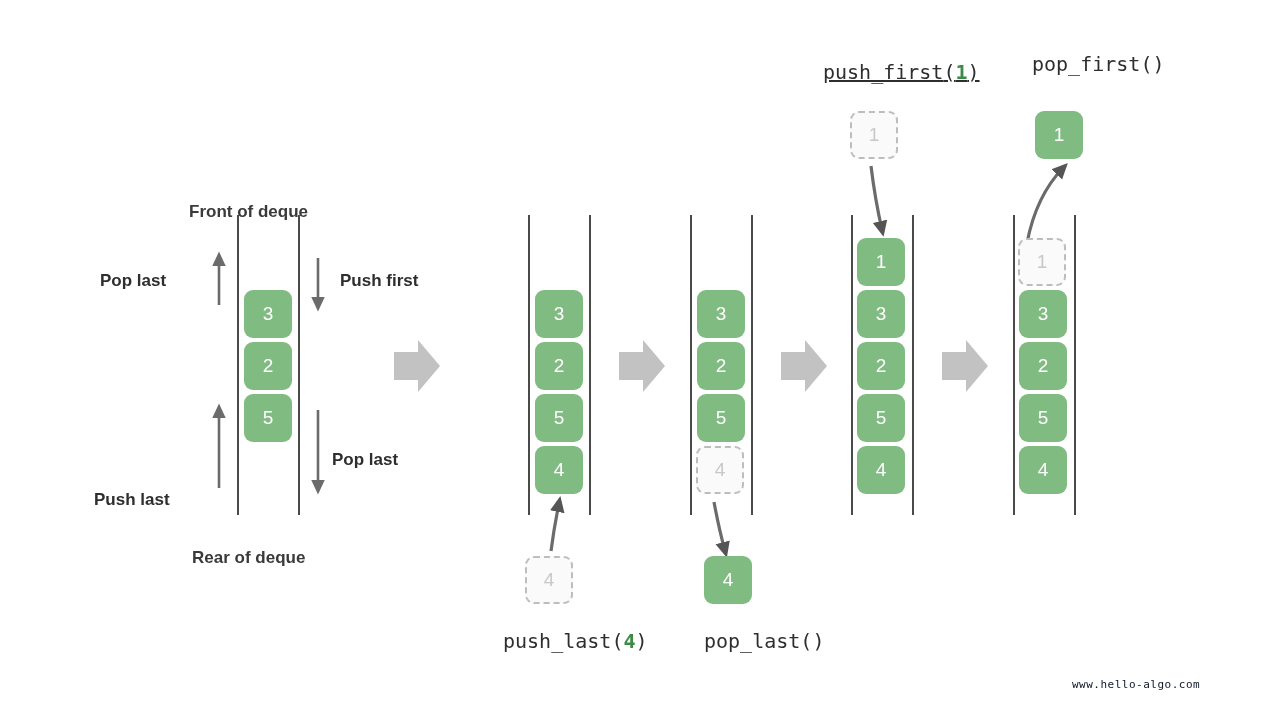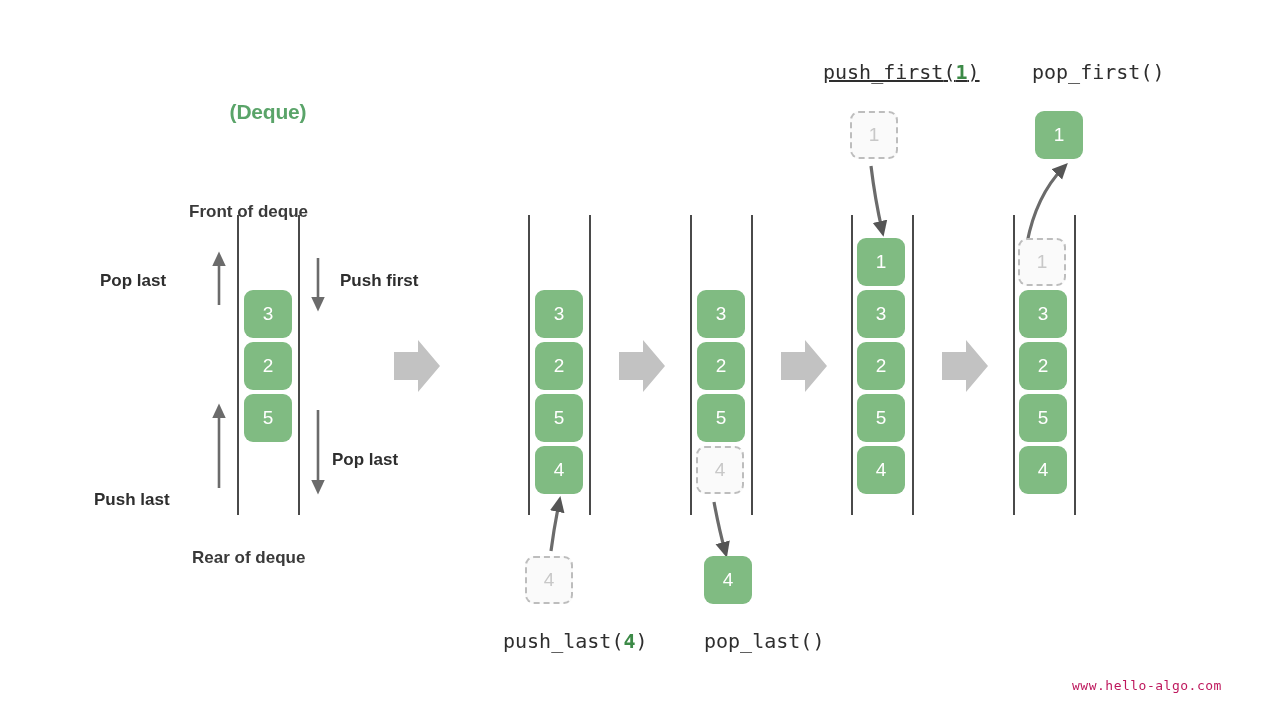--- a/index.html
+++ b/index.html
@@ -51,22 +51,22 @@
     color: #2e2e2e;
     white-space: nowrap;
   }
   .mono .arg {
     color: #3c8a47;
     font-weight: bold;
   }
   .watermark {
     position: absolute;
     font-family: "DejaVu Sans Mono", "Liberation Mono", monospace;
-    font-size: 13px;
-    color: #be185d;
+    font-size: 11px;
+    color: #0f172a;
     white-space: nowrap;
     letter-spacing: 0.5px;
   }
 
   
   .rail {
     position: absolute;
     width: 2px;
     background: #4a4a4a;
   }
@@ -158,34 +158,33 @@
 
     <g>
       <path d="M871,166 Q875,199 882,230" stroke="#6b6b6b" stroke-width="3.2" fill="none" marker-end="url(#thinHeadDark)"></path>
     </g>
 
     <g>
       <path d="M1027,243 Q1036,196 1063,168" stroke="#6b6b6b" stroke-width="3.2" fill="none" marker-end="url(#thinHeadDark)"></path>
     </g>
   </svg>
 
-  <div class="title" style="left:143px; top:100px; width:250px;">(Deque)</div>
 
   <div class="hdr" style="left:189px; top:166px;margin-top:36px;">Front of deque</div>
   <div class="hdr" style="left:192px; top:548px;">Rear of deque</div>
 
   <div class="oplabel" style="left:100px; top:271px;">Pop last</div>
   <div class="oplabel" style="left:340px; top:271px;">Push first</div>
   <div class="oplabel" style="left:94px; top:442px;margin-top:48px;">Push last</div>
   <div class="oplabel" style="left:332px; top:450px;">Pop last</div>
 
   <div class="mono" style="left:823px; top:60px;text-decoration:underline;">
     <span>push_first</span><span>(</span><span class="arg">1</span><span>)</span>
   </div>
-  <div class="mono" style="left:1032px; top:60px;">
+  <div class="mono" style="left:1032px; top:52px;">
     <span>pop_first</span><span>(</span><span class="arg"></span><span>)</span>
   </div>
   <div class="mono" style="left:503px; top:629px;">
     <span>push_last</span><span>(</span><span class="arg">4</span><span>)</span>
   </div>
   <div class="mono" style="left:704px; top:629px;">
     <span>pop_last</span><span>(</span><span class="arg"></span><span>)</span>
   </div>
 
   <div>

